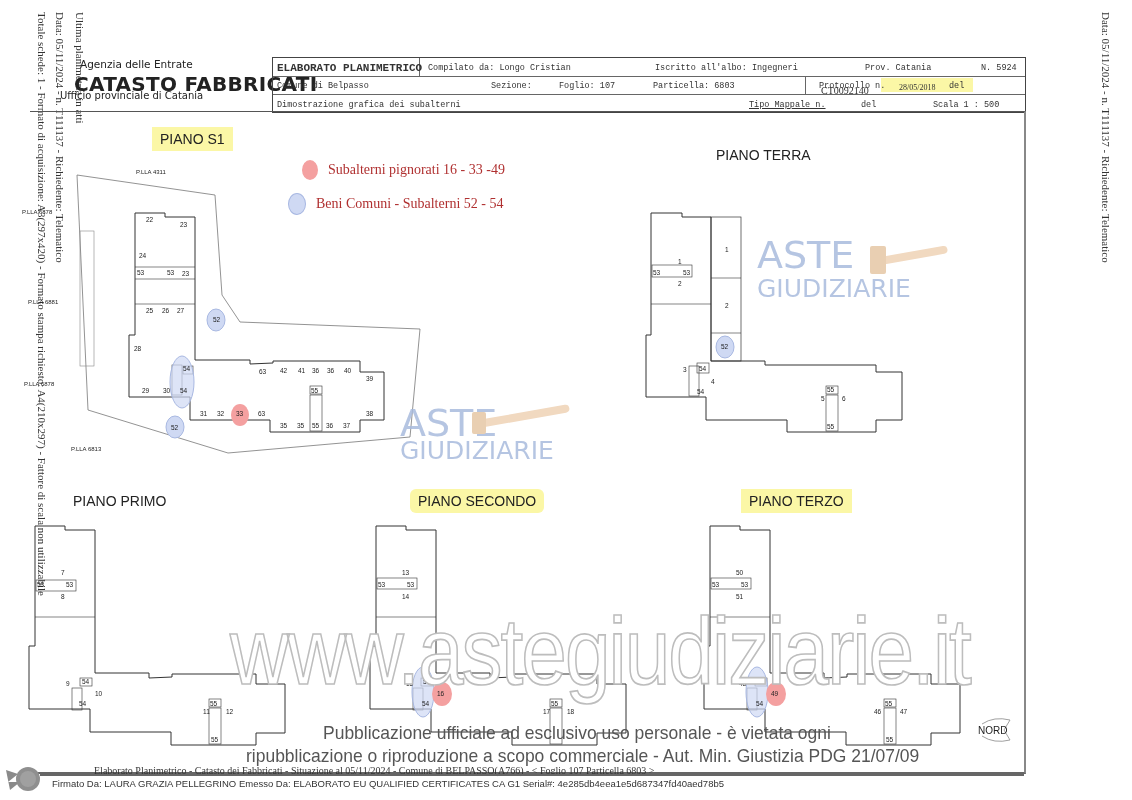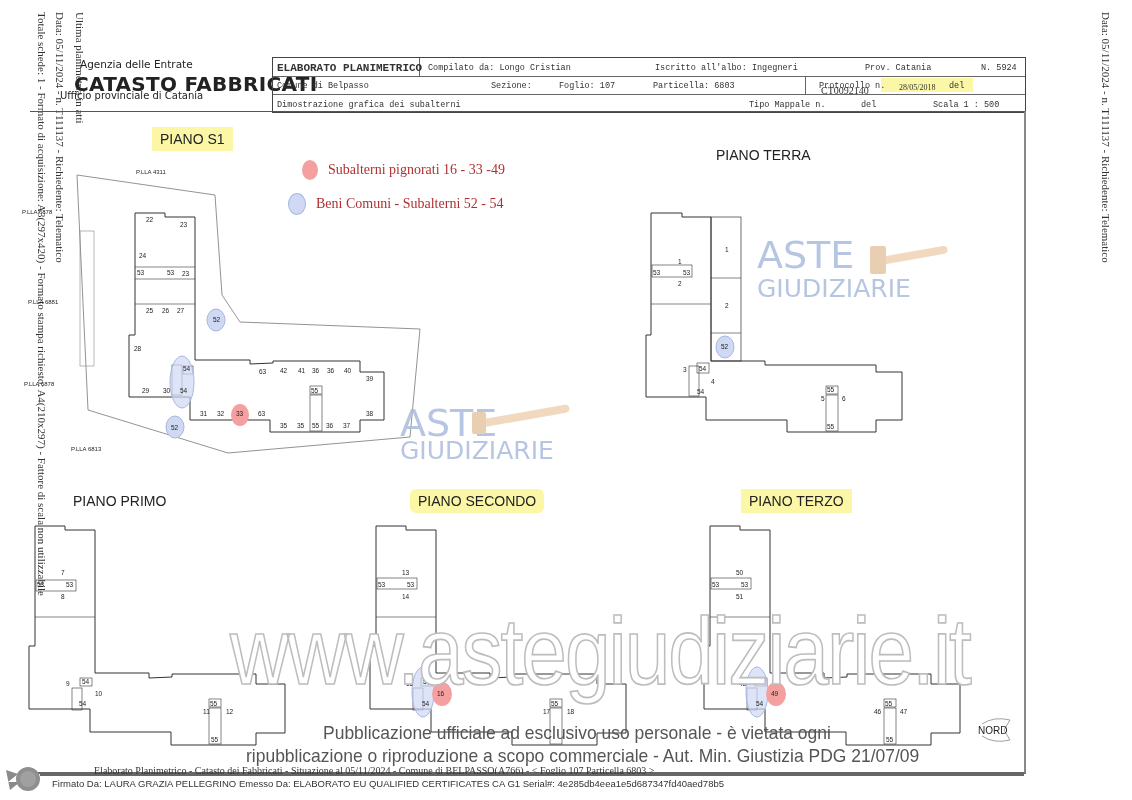--- a/index.html
+++ b/index.html
@@ -56,21 +56,21 @@
   <div class="cell" style="left:708px;top:5px;">N. 5924</div>
   <div class="cell" style="left:4px;top:23px;">Comune di Belpasso</div>
   <div class="cell" style="left:218px;top:23px;">Sezione:</div>
   <div class="cell" style="left:286px;top:23px;">Foglio: 107</div>
   <div class="cell" style="left:380px;top:23px;">Particella: 6803</div>
   <div class="cell" style="left:546px;top:23px;">Protocollo n.</div>
   <div class="cell" style="left:548px;top:27px;font-family:'Liberation Serif',serif;font-size:10px;">CT0092140</div>
   <div class="cell" style="left:626px;top:25px;font-family:'Liberation Serif',serif;font-size:8px;">28/05/2018</div>
   <div class="cell" style="left:676px;top:23px;">del</div>
   <div class="cell" style="left:4px;top:42px;">Dimostrazione grafica dei subalterni</div>
-  <div class="cell" style="left:476px;top:42px;">Tipo Mappale n.</div>
+  <div class="cell" style="left:476px;top:42px;text-decoration:underline;">Tipo Mappale n.</div>
   <div class="cell" style="left:588px;top:42px;">del</div>
   <div class="cell" style="left:660px;top:42px;">Scala 1 : 500</div>
 </div>
 
 <div class="frame"></div>
 
 <div class="piano hl" style="left:152px;top:127px;">PIANO S1</div>
 <div class="piano" style="left:716px;top:147px;">PIANO TERRA</div>
 <div class="piano" style="left:73px;top:493px;">PIANO PRIMO</div>
 <div class="piano hl" style="left:410px;top:489px;border-radius:6px;">PIANO SECONDO</div>

